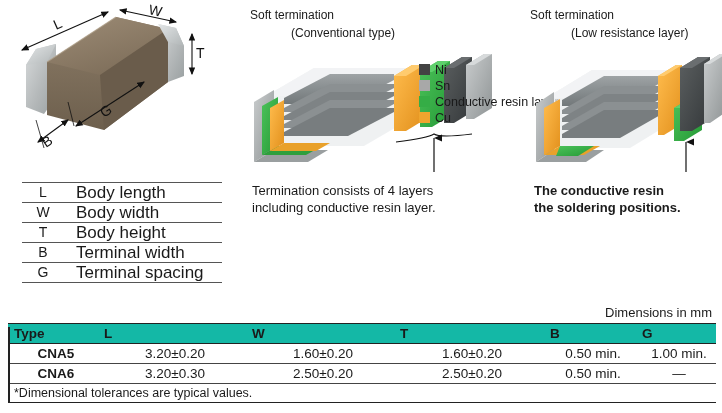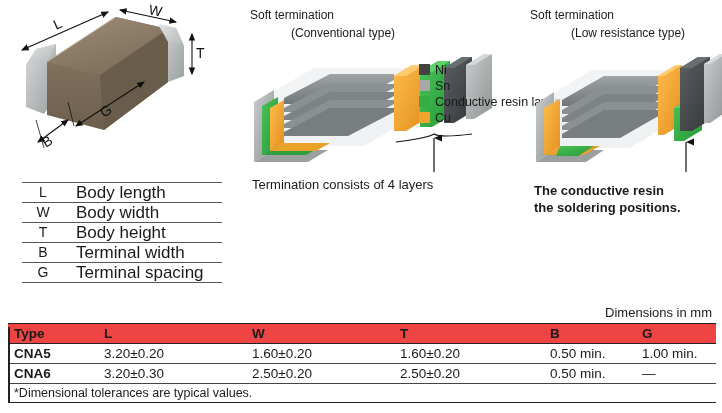--- a/index.html
+++ b/index.html
@@ -101,27 +101,28 @@
     width: 100%;
     border-collapse: collapse;
     font-size: 13.5px;
   }
   #dims-table th, #dims-table td {
     text-align: left;
     padding: 2px 0 2px 6px;
     white-space: nowrap;
   }
   #dims-table thead th {
-    background: #ef4444;
+    background: #14b8a6;
     font-weight: bold;
     border-top: 1.6px solid #222;
     border-bottom: 1px solid #222;
   }
   #dims-table tbody td {
     border-bottom: 1px solid #444;
+    text-align: center;
   }
   #dims-table tbody tr:first-child td { border-top: none; }
   #dims-table tbody td.type-cell { font-weight: bold; }
   #dims-table tfoot td {
     border-bottom: 1.6px solid #222;
     font-size: 12.5px;
     padding-top: 2px; padding-bottom: 2px;
   }
   
   #dims-wrap::before {
@@ -302,22 +303,23 @@
         <path d="M200,22 L218,11 L228,11 L210,22 Z" fill="#6a6e70"></path>
 
         <path d="M222,19 L240,8 L248,8 L248,62 L230,73 L222,73 Z" fill="url(#snG)"></path>
         <path d="M222,19 L240,8 L248,8 L230,19 Z" fill="#d7dadb"></path>
       </g>
 
       <path d="M152,96 Q184,92 190,88 Q196,92 228,88" stroke="#111" stroke-width="1.1" fill="none"></path>
       <line x1="190" y1="126" x2="190" y2="92" stroke="#111" stroke-width="1.2" marker-end="url(#arrUp)"></line>
     </svg>
 
-    <div class="diag-caption" style="left:6px; top:176px;">
+    <div class="diag-caption" style="left:6px; top:182px;">
       <div>Termination consists of 4 layers</div>
+      <div>including conductive resin layer.</div>
     </div>
   </div>
 
   <div id="material-legend">
     <div class="leg-row">
       <span class="leg-sw" style="background:#434343"></span>
       <span>Ni</span>
     </div>
     <div class="leg-row">
       <span class="leg-sw" style="background:#a8a8a8"></span>
@@ -329,21 +331,21 @@
     </div>
     <div class="leg-row">
       <span class="leg-sw" style="background:#efa52e"></span>
       <span>Cu</span>
     </div>
   </div>
 
   <div class="panel" id="soft-lowres-panel">
     <div class="diag-title" style="position:absolute; left:6px; top:6px;">
       <div>Soft termination</div>
-      <div class="l2">(Low resistance type)</div>
+      <div class="l2">(Low resistance layer)</div>
     </div>
 
     <svg style="position:absolute; left:6px; top:46px;" width="196" height="130" viewBox="0 0 196 130">
       <defs>
         <marker id="arrUp2" markerWidth="7" markerHeight="7" refX="3" refY="0" orient="auto" markerUnits="strokeWidth">
           <path d="M0,7 L3,0 L6,7 z" fill="#111"></path>
         </marker>
       </defs>
 
       <g>

